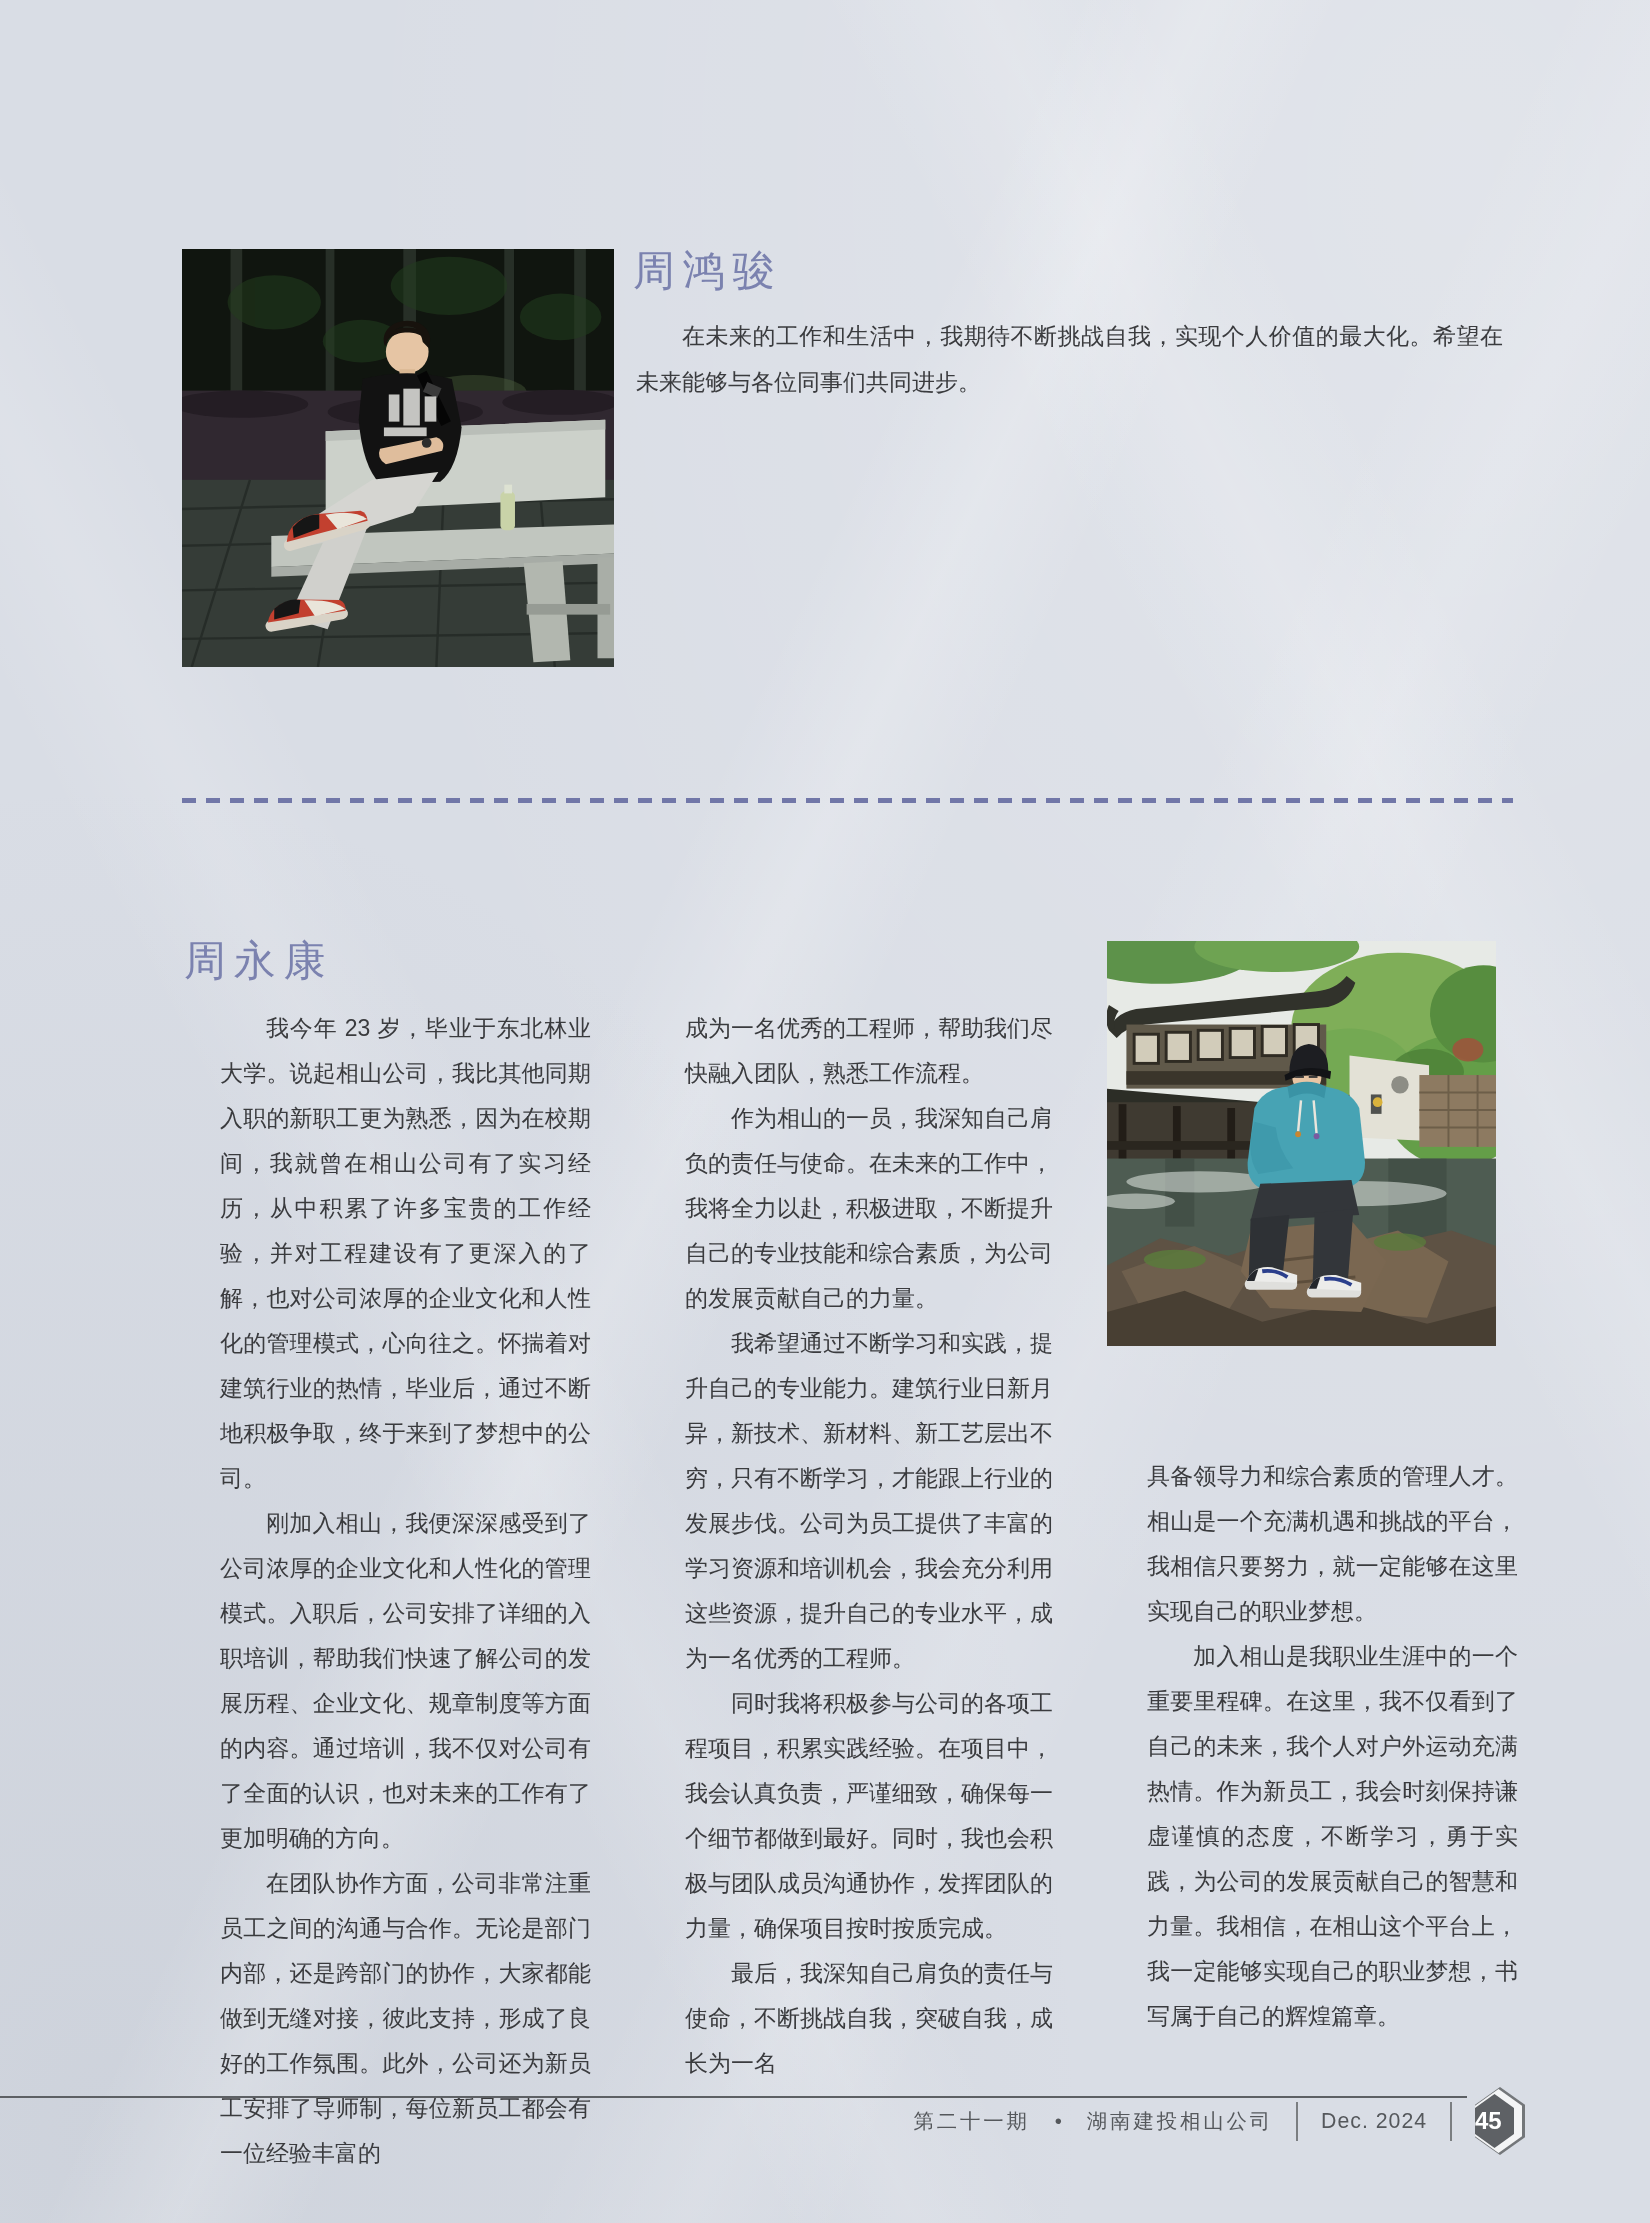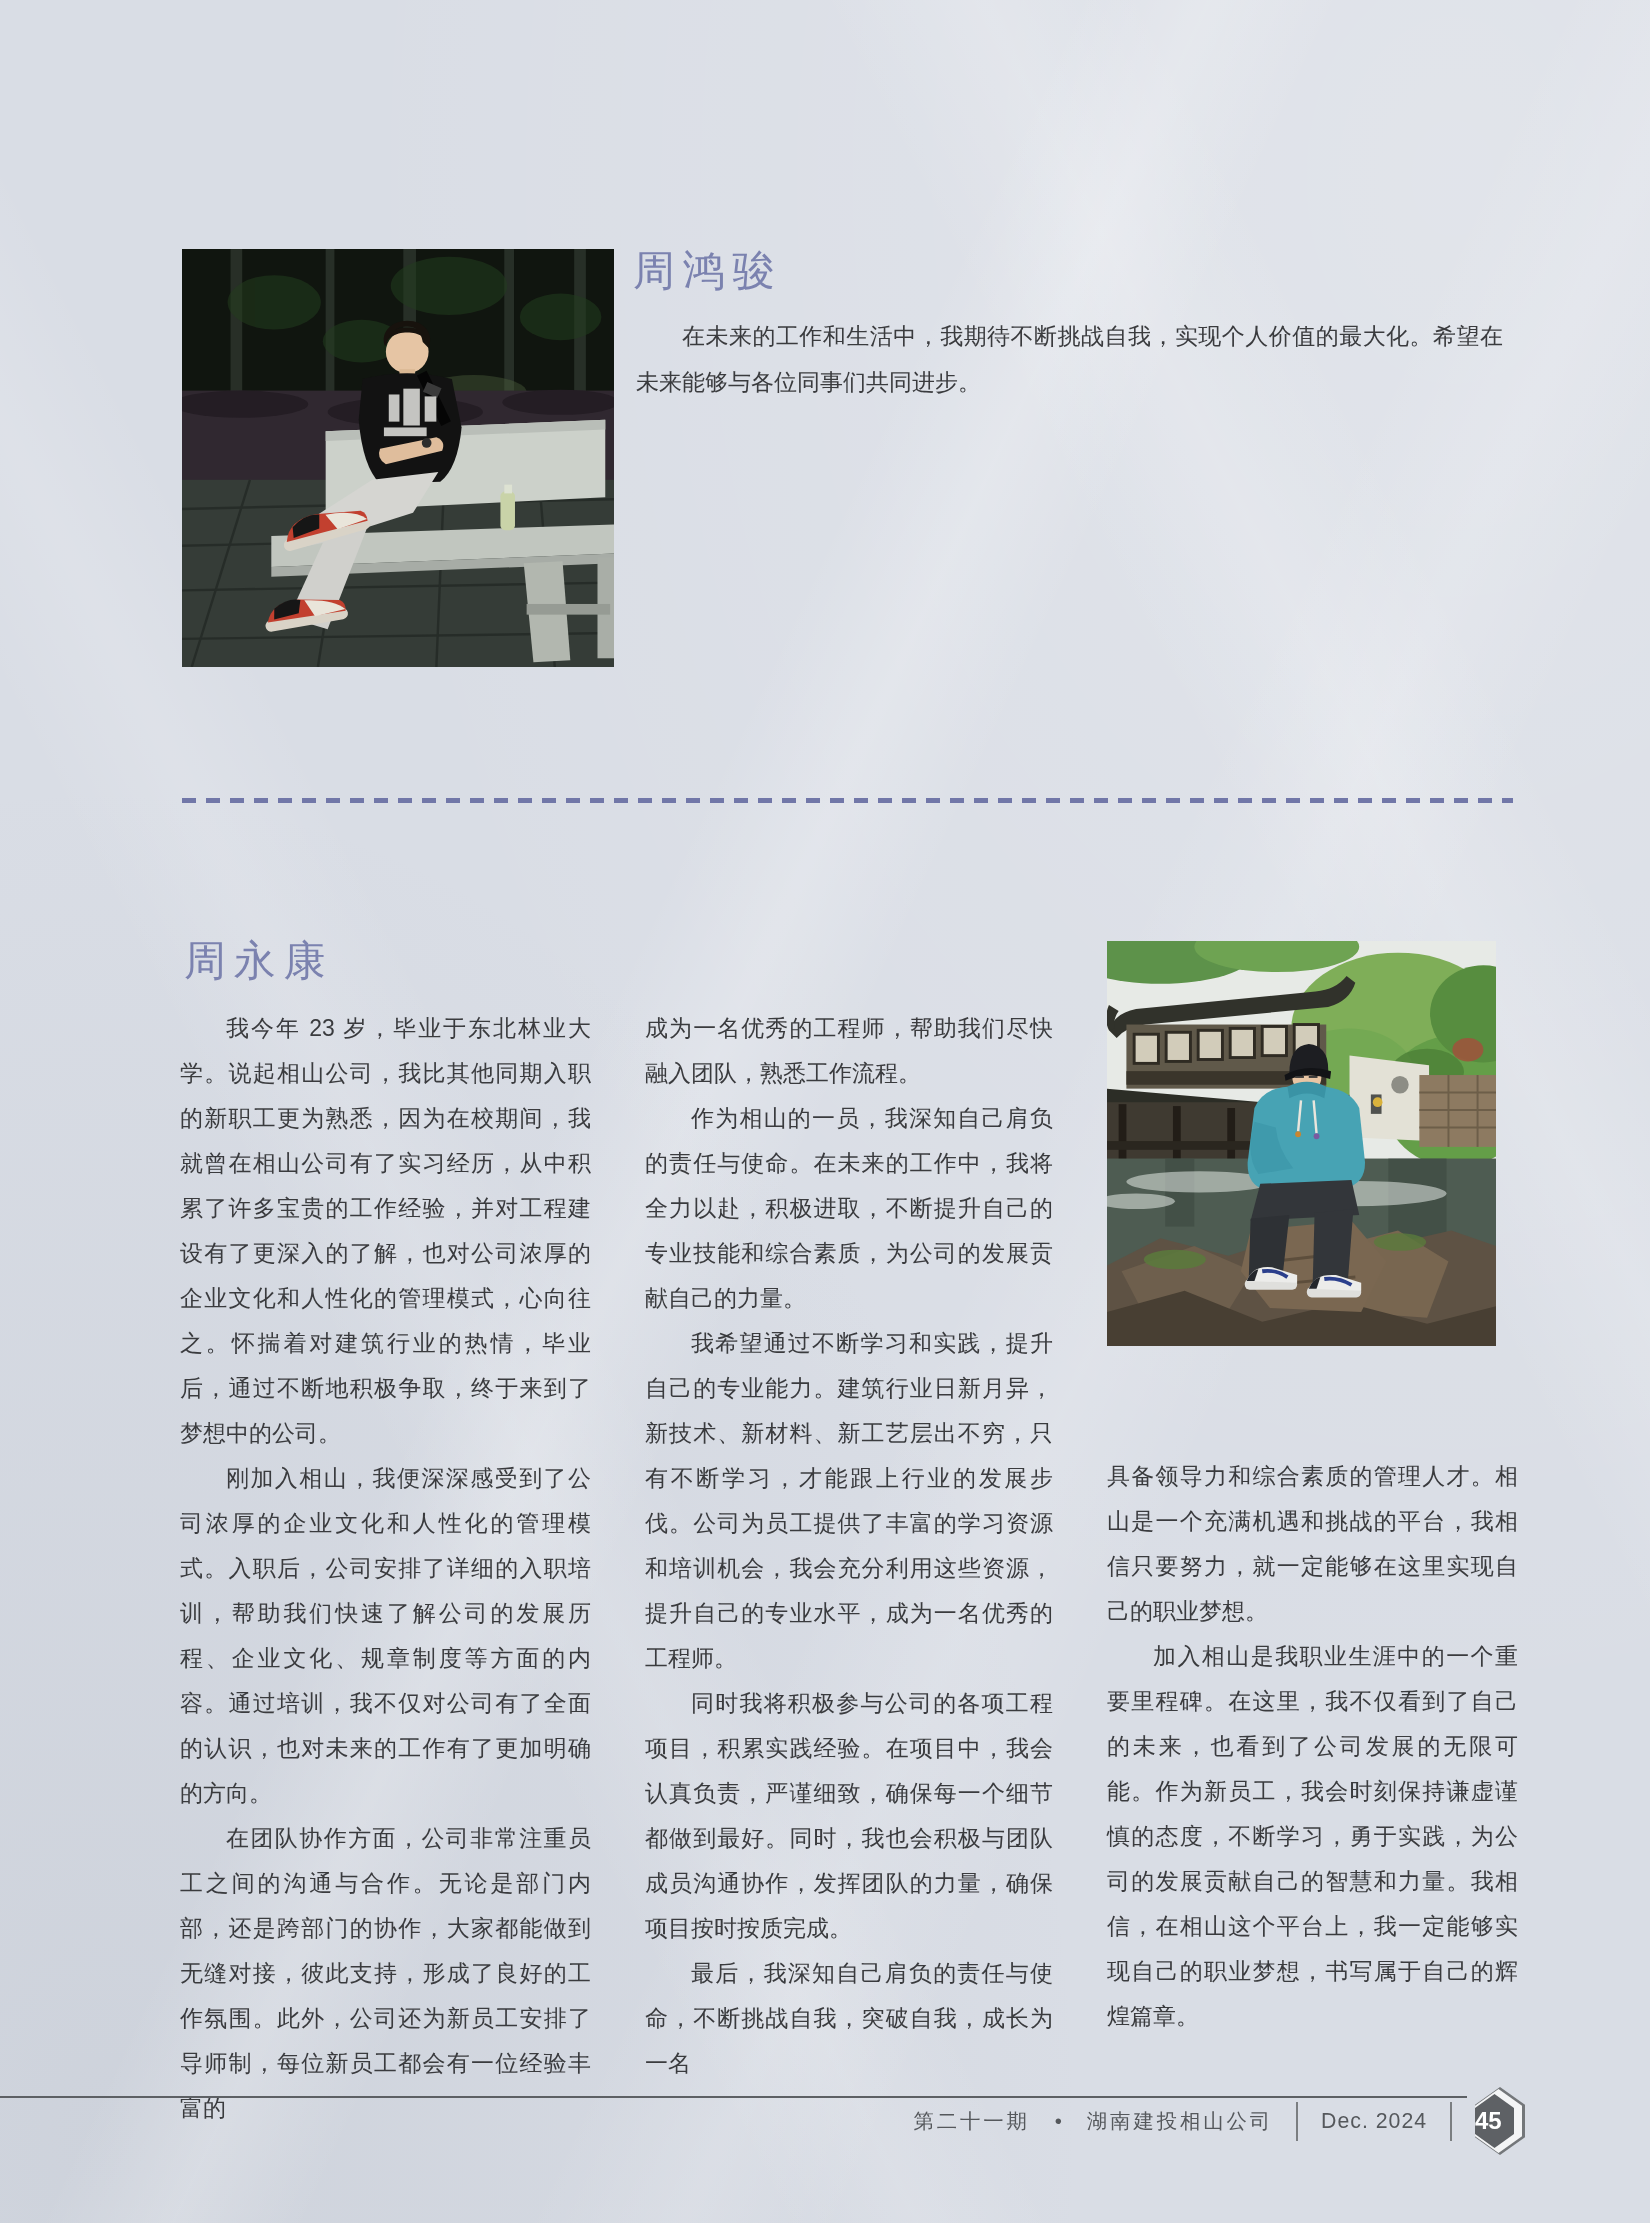--- a/index.html
+++ b/index.html
@@ -29,21 +29,21 @@
   }
   .p1-name{left:633px;top:243px;}
   .p2-name{left:184px;top:933px;}
   .intro-text{position:absolute;left:636px;top:313px;width:867px;}
   .para{
     margin:0;text-align:justify;color:var(--c-body,#3a3b3e);
     font-size:23px;line-height:46px;
   }
   .indent{text-indent:2em;}
   .col{position:absolute;}
-  .col .para{line-height:45px;}
+  .col .para{line-height:45px;margin-left:40px;}
   .col-1{left:180px;top:1006px;width:411px;}
   .col-2{left:645px;top:1006px;width:408px;}
   .col-3{left:1107px;top:1454px;width:411px;}
   .dashed-divider{
     position:absolute;left:182px;top:798px;width:1331px;height:4.9px;
     background:repeating-linear-gradient(90deg,
       var(--c-divider,#7177a8) 0 13.6px, transparent 13.6px 24px);
   }
   .footer-rule{position:absolute;left:0;top:2096px;width:1467px;height:1.9px;background:#5d6064;}
   .footer-row{
@@ -253,21 +253,21 @@
         <g>
           <rect x="206" y="356" width="56" height="11" rx="5" fill="#dfdfdc"></rect>
           <path d="M208,358 Q214,342 236,344 L262,352 L262,360 Z" fill="#ececea"></path>
           <path d="M224,348 Q238,346 252,354" stroke="#2b3f8c" stroke-width="4" fill="none"></path>
           <path d="M208,358 Q212,348 220,346 L216,358 Z" fill="#23262b"></path>
         </g>
       </svg>
     </figure>
     <div class="col col-3">
         <p class="para">具备领导力和综合素质的管理人才。相山是一个充满机遇和挑战的平台，我相信只要努力，就一定能够在这里实现自己的职业梦想。</p>
-        <p class="para indent">加入相山是我职业生涯中的一个重要里程碑。在这里，我不仅看到了自己的未来，也看到了公司发展的无限可能。作为新员工，我会时刻保持谦虚谨慎的态度，不断学习，勇于实践，为公司的发展贡献自己的智慧和力量。我相信，在相山这个平台上，我一定能够实现自己的职业梦想，书写属于自己的辉煌篇章。</p>
+        <p class="para indent">加入相山是我职业生涯中的一个重要里程碑。在这里，我不仅看到了自己的未来，我个人对户外运动充满热情。作为新员工，我会时刻保持谦虚谨慎的态度，不断学习，勇于实践，为公司的发展贡献自己的智慧和力量。我相信，在相山这个平台上，我一定能够实现自己的职业梦想，书写属于自己的辉煌篇章。</p>
       </div>
   </section>
 
   <footer>
     <div class="footer-rule"></div>
     <div class="footer-row">
       <span class="f-cn">第二十一期</span>
       <span class="f-dot">•</span>
       <span class="f-cn">湖南建投相山公司</span>
       <span class="f-sep"></span>

